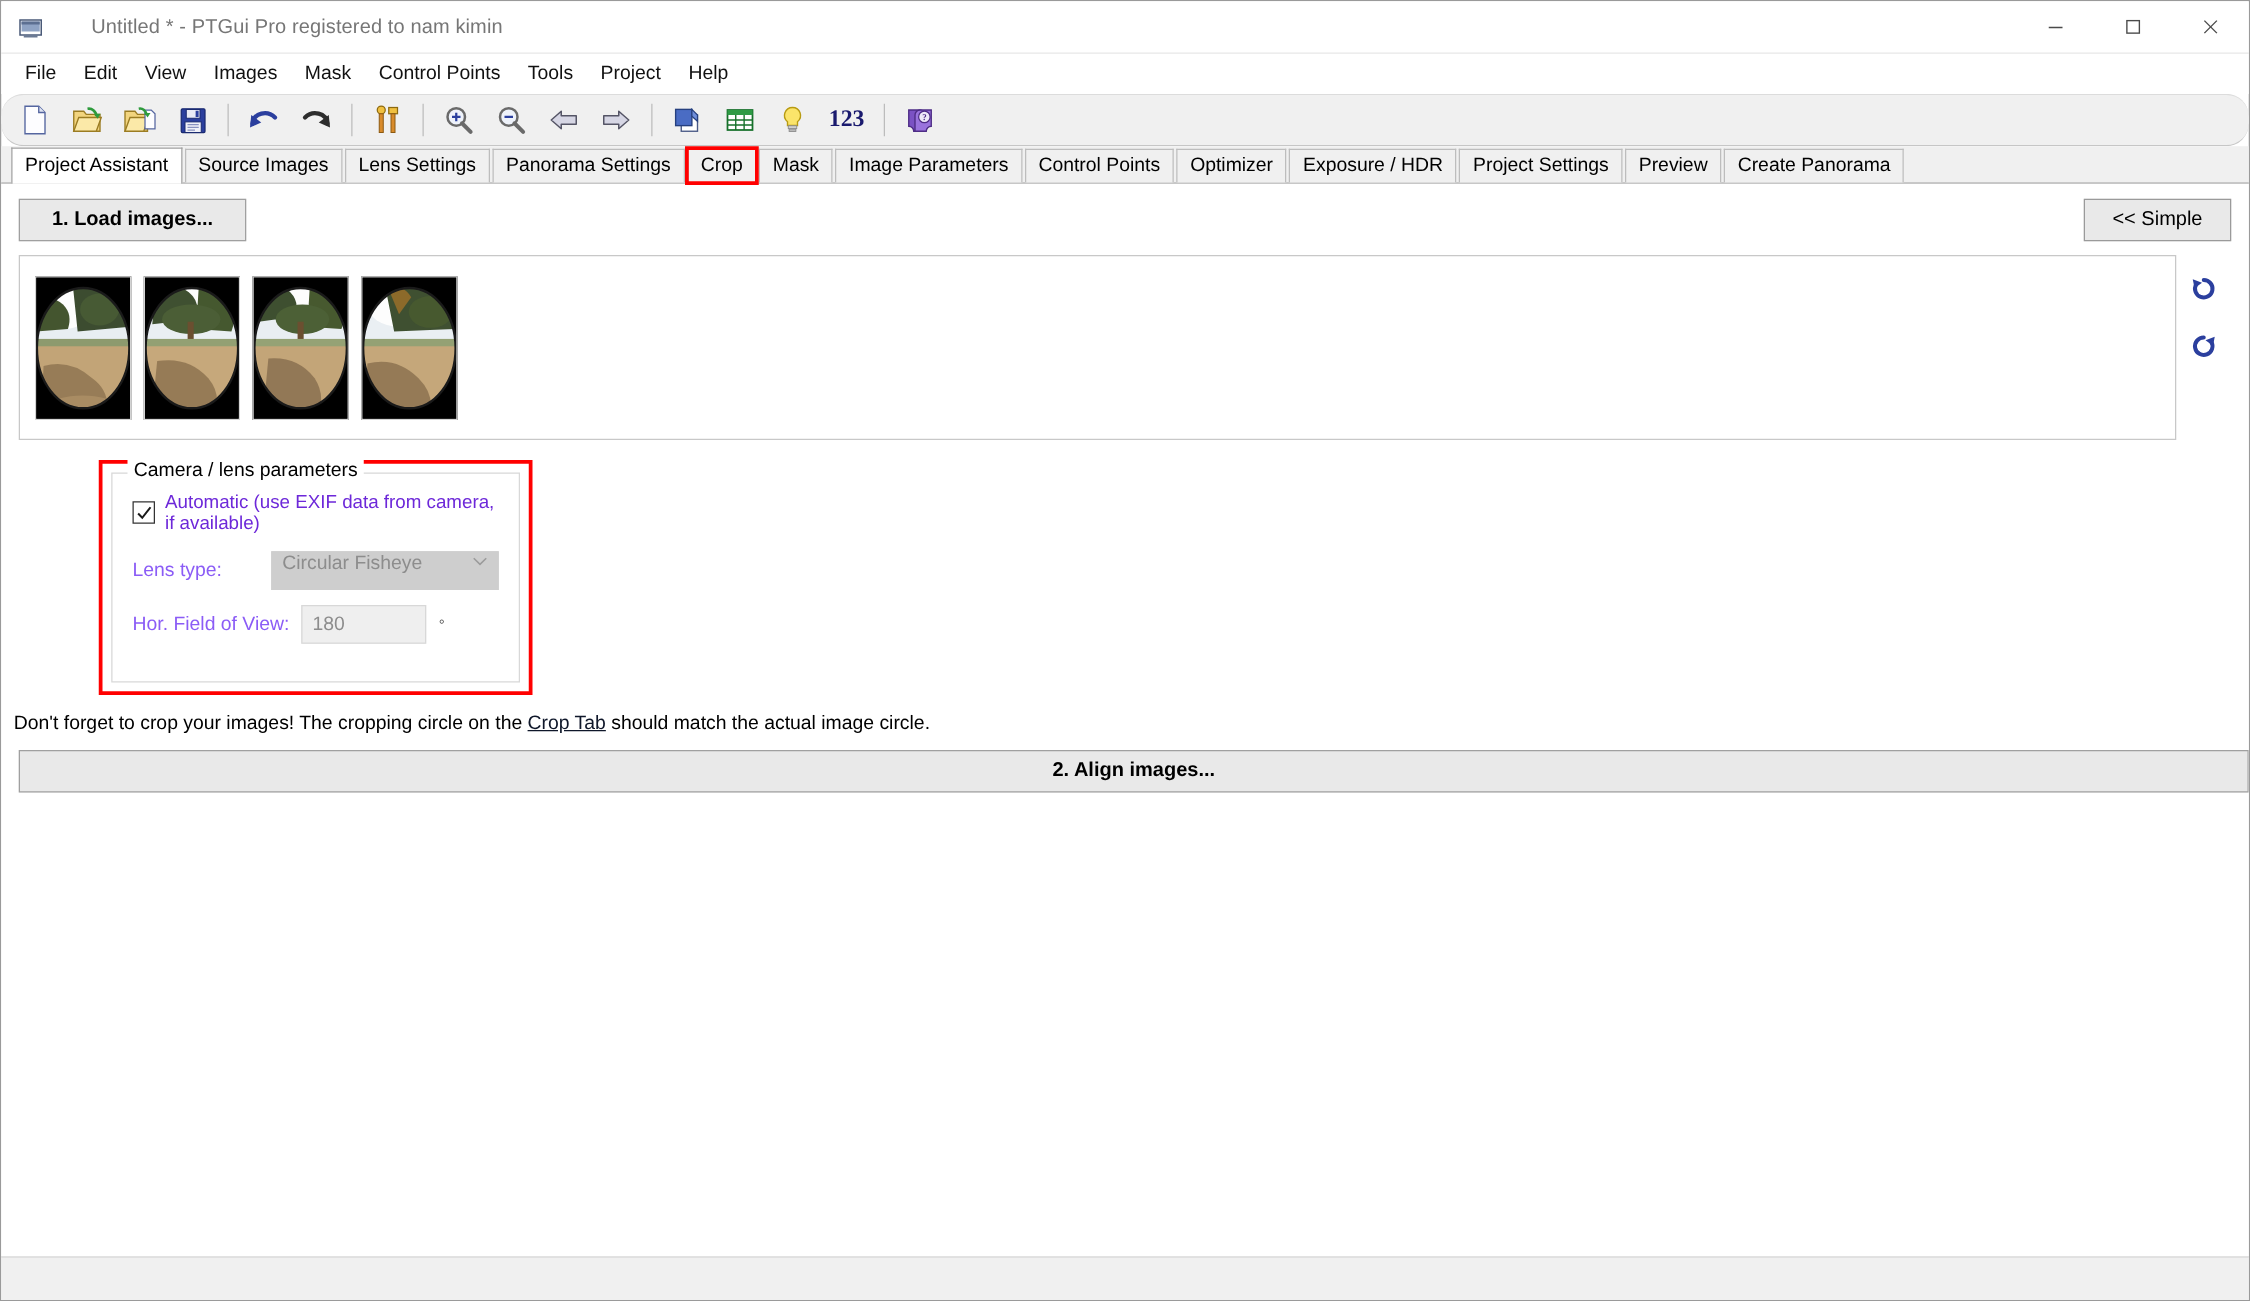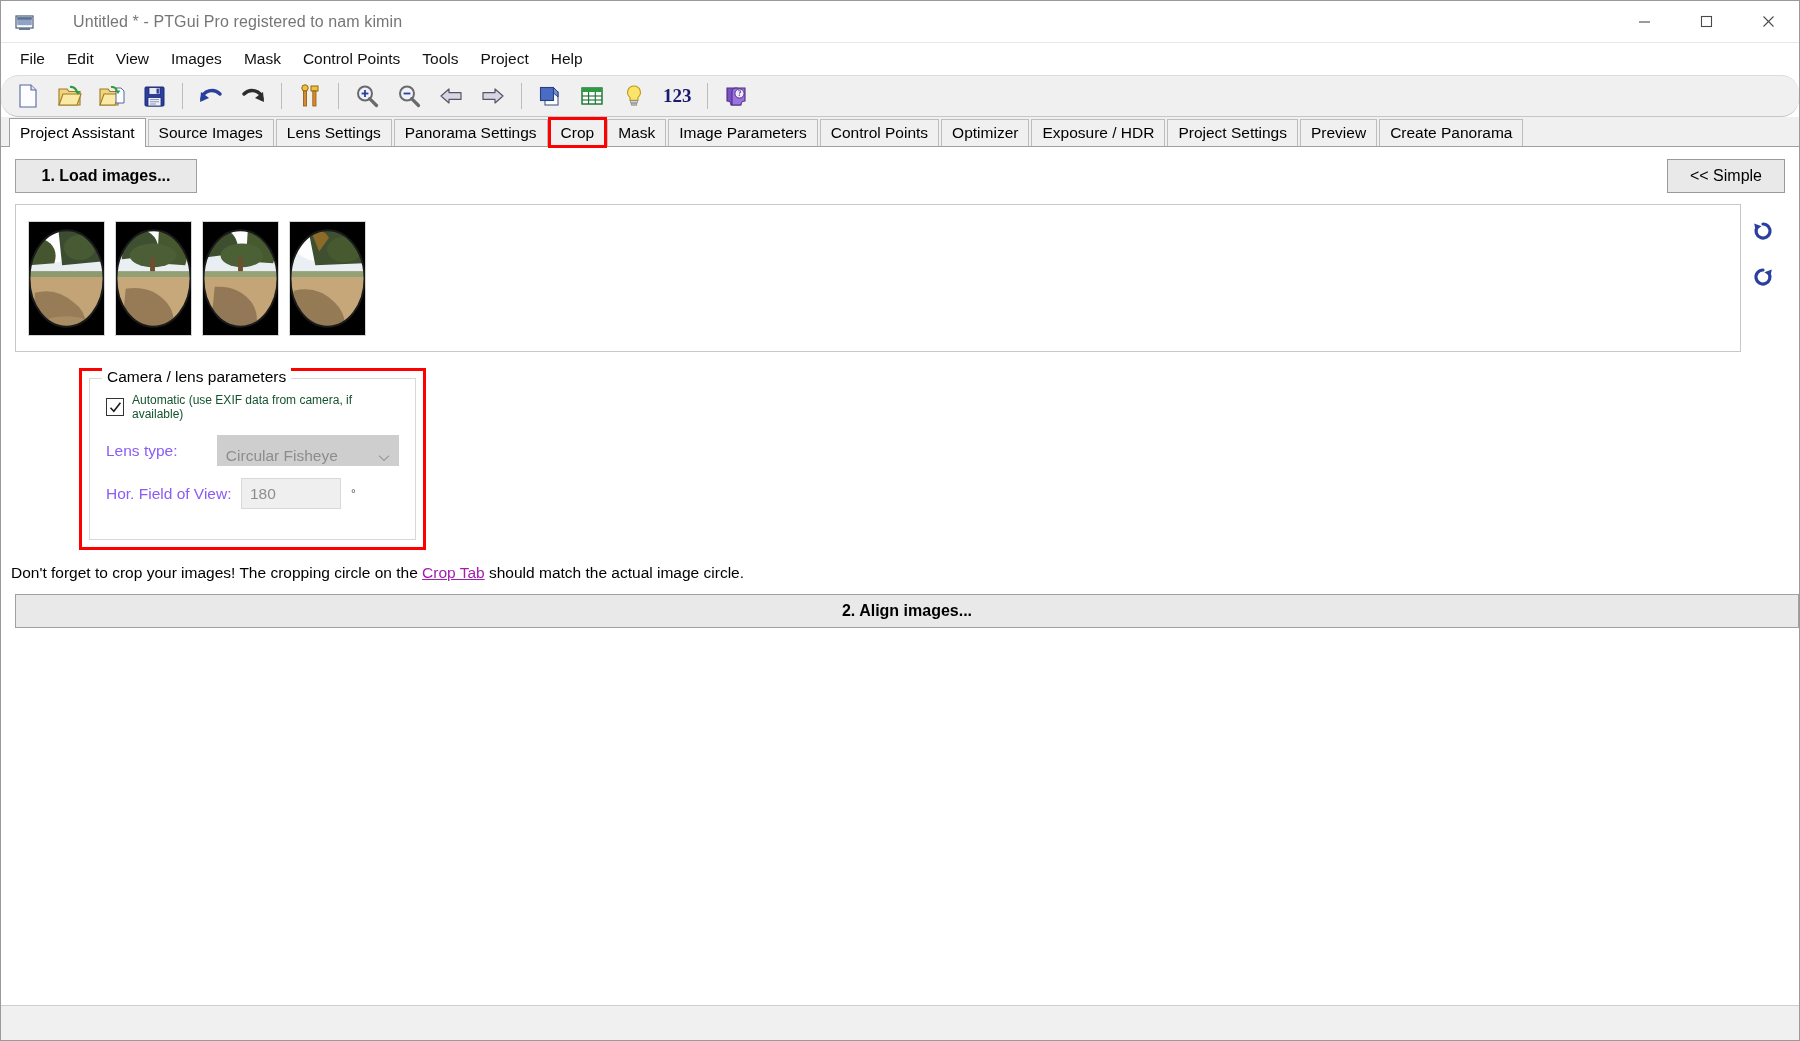--- a/index.html
+++ b/index.html
@@ -234,35 +234,35 @@
   }
   .chkbox {
     width: 16px; height: 16px;
     border: 1px solid #333;
     background: #fff;
     display: inline-flex; align-items: center; justify-content: center;
     margin-right: 8px;
     flex: none;
   }
   .chkbox svg { width: 13px; height: 13px; }
-  .chk-label { font-size: 12px; color: #14532d; }
+  .chk-label { font-size: 15px; color: #6d28d9; }
   .field-row {
     display: flex; align-items: center;
     margin-bottom: 12px;
   }
   .field-label {
     width: 135px;
     font-size: 15.5px;
     color: #8b5cf6;
   }
   .combo {
     width: 218px; height: 31px;
     background: #cecece;
     border: 1px solid #cecece;
-    display: flex; align-items: flex-end;
+    display: flex; align-items: flex-start;
     padding: 0 8px;
     font-size: 15.5px;
     color: #8d8d8d;
     box-sizing: border-box;
   }
   .combo .caret { margin-left: auto; color: #9b9b9b; font-size: 12px; }
   .txtbox {
     width: 100px; height: 31px;
     background: #efefef;
     border: 1px solid #d8d8d8;
@@ -277,21 +277,21 @@
     font-size: 12px;
     color: #555;
   }
 
   .hint {
     margin: 14px 0 0 10px;
     font-size: 15.5px;
     color: #000;
   }
   .hint a {
-    color: #a21caf;
+    color: #0f172a;
     text-decoration: underline;
   }
 
   .step-btn-wrap { margin: 12px 0 0 14px; }
   .step-btn-wrap2 { margin: 12px 0 0 14px; }
 
   
   .statusbar {
     height: 34px; min-height: 34px;
     background: #f0f0f0;

